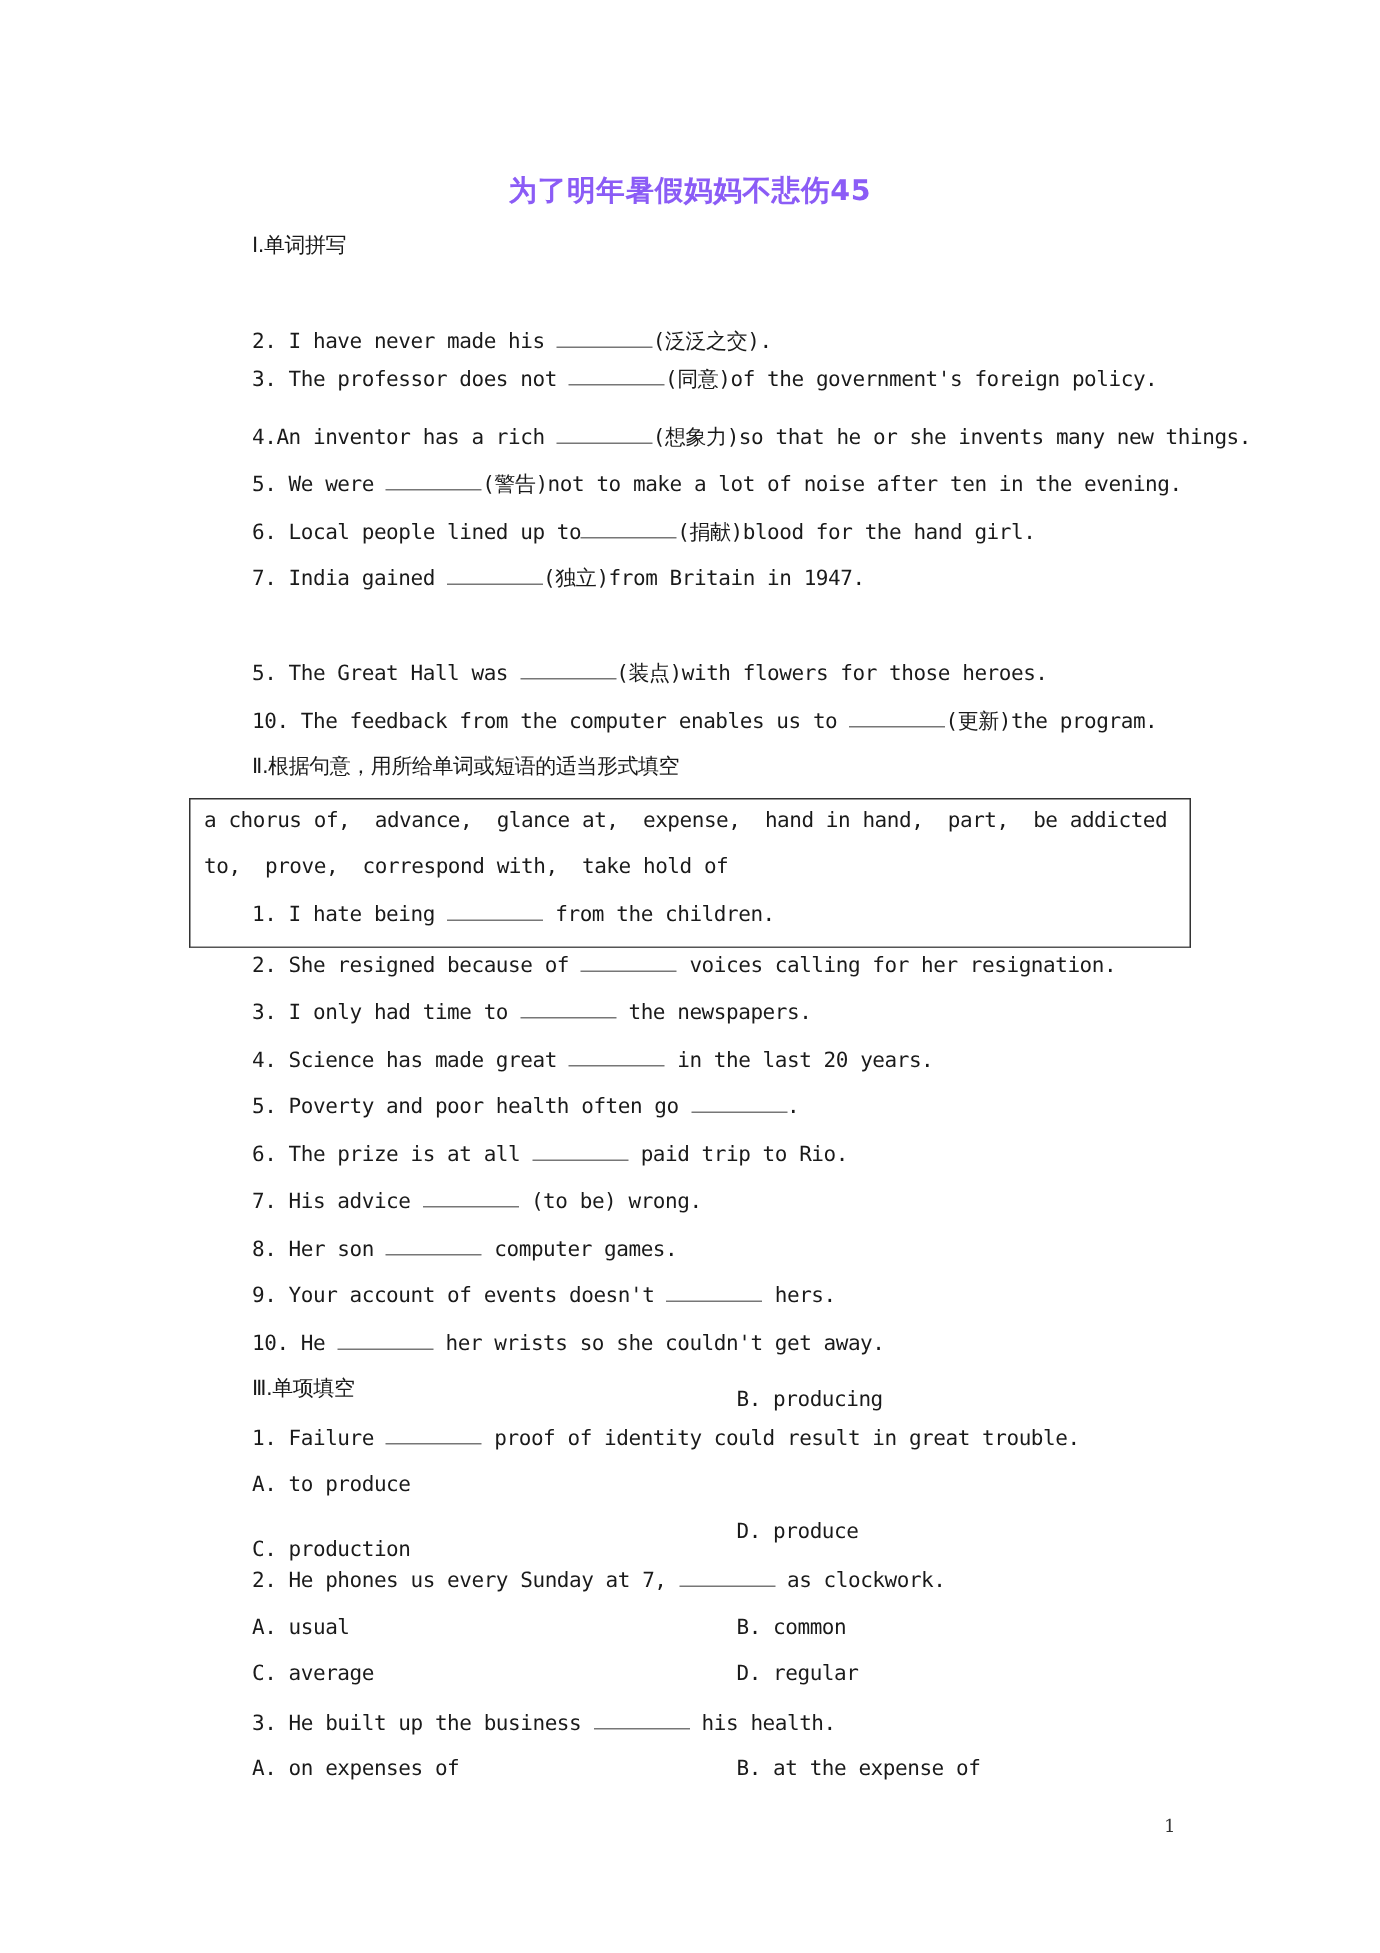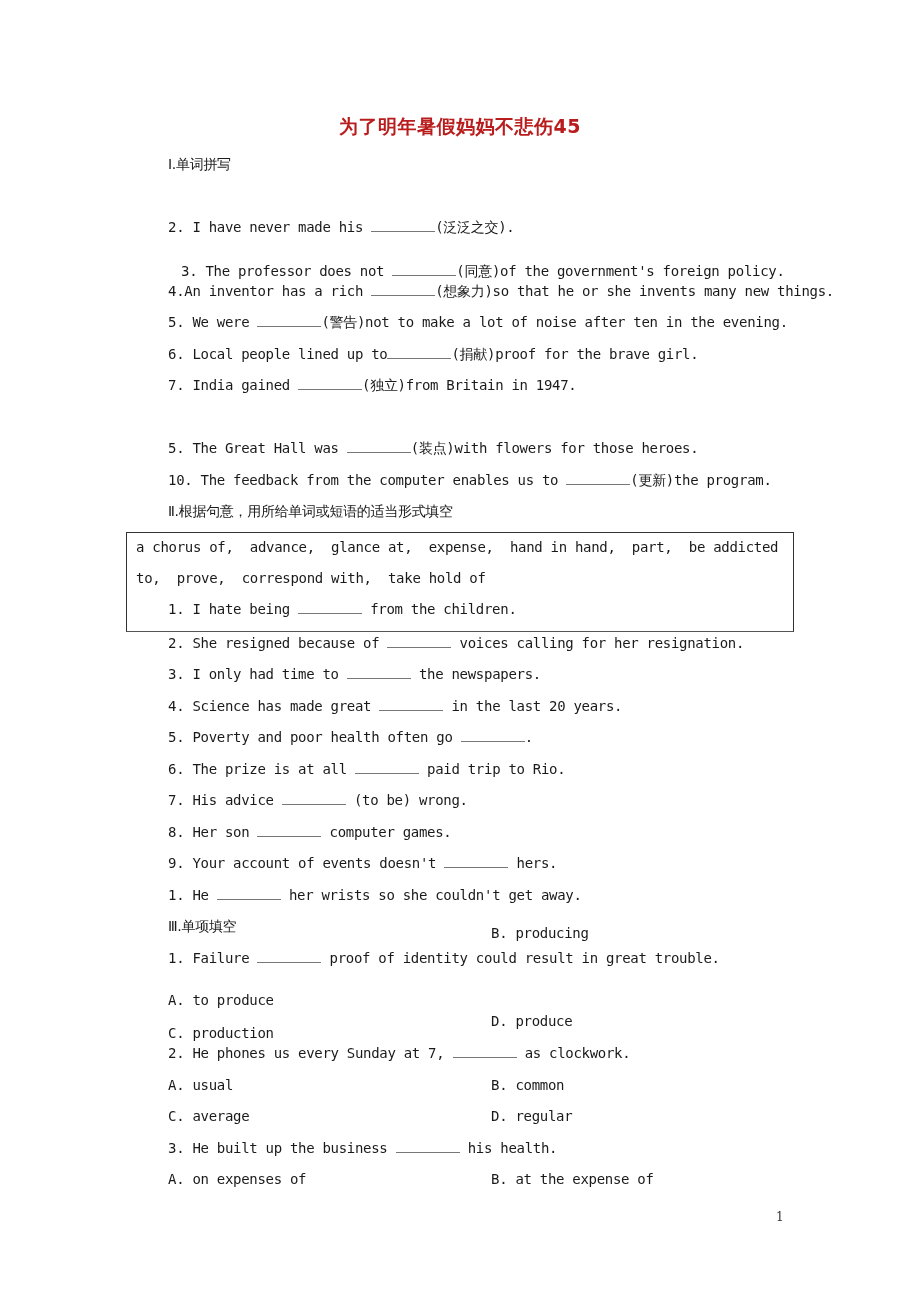--- a/index.html
+++ b/index.html
@@ -1,69 +1,69 @@
 <!DOCTYPE html>
 <html><head>
   <meta charset="utf-8">
   <style>
     html, body { margin: 0; padding: 0; background: #ffffff; }
     body { width: 920px; height: 1302px; position: relative; overflow: hidden;
            font-family: "DejaVu Sans Mono", "Liberation Mono", monospace; color: #1a1a1a; }
     .page { position: absolute; left: 0; top: 0; width: 920px; height: 1302px; }
     .title { position: absolute; top: 114px; left: 0; width: 920px; text-align: center;
-             font-family: "DejaVu Sans", sans-serif; font-weight: bold; font-size: 19px; color: #b91c1c; letter-spacing: 0.5px; }
+             font-family: "DejaVu Sans", sans-serif; font-weight: bold; font-size: 19px; color: #8b5cf6; letter-spacing: 0.5px; }
     .line { position: absolute; left: 168px; font-size: 14px; line-height: 18px; white-space: pre; letter-spacing: -0.3px; }
     .heading { font-family: "DejaVu Sans", sans-serif; font-size: 14px; }
     .blank { display: inline-block; width: 64px; border-bottom: 1px solid #777; height: 13px; vertical-align: baseline; }
     .box { position: absolute; left: 126px; top: 532px; width: 666px; height: 98px;
            border: 1px solid #333; border-bottom-color: #555; }
     .box .bline { position: absolute; left: 9px; font-size: 14px; line-height: 18px; white-space: pre; letter-spacing: -0.3px; }
     .opt-b { position: absolute; left: 491px; font-size: 14px; line-height: 18px; white-space: pre; letter-spacing: -0.3px; }
     .pagenum { position: absolute; left: 776px; top: 1210px; font-family: "DejaVu Serif", serif; font-size: 12px; color: #333; }
   </style>
 </head>
 <body>
 
 <div class="page">
 
   <div class="title">为了明年暑假妈妈不悲伤45</div>
 
   <div class="line heading" style="top:155px;">Ⅰ.单词拼写</div>
 
   <div class="line" style="top:218px;"><span>2. I have never made his </span><span class="blank"></span><span>(泛泛之交).</span></div>
-  <div class="line" style="top:262px;margin-left:13px;"><span>3. The professor does not </span><span class="blank"></span><span>(同意)of the government's foreign policy.</span></div>
+  <div class="line" style="top:243px;"><span>3. The professor does not </span><span class="blank"></span><span>(同意)of the government's foreign policy.</span></div>
   <div class="line" style="top:282px;"><span>4.An inventor has a rich </span><span class="blank"></span><span>(想象力)so that he or she invents many new things.</span></div>
   <div class="line" style="top:313px;"><span>5. We were </span><span class="blank"></span><span>(警告)not to make a lot of noise after ten in the evening.</span></div>
-  <div class="line" style="top:345px;"><span>6. Local people lined up to</span><span class="blank"></span><span>(捐献)proof for the brave girl.</span></div>
+  <div class="line" style="top:345px;"><span>6. Local people lined up to</span><span class="blank"></span><span>(捐献)blood for the hand girl.</span></div>
   <div class="line" style="top:376px;"><span>7. India gained </span><span class="blank"></span><span>(独立)from Britain in 1947.</span></div>
   <div class="line" style="top:439px;"><span>5. The Great Hall was </span><span class="blank"></span><span>(装点)with flowers for those heroes.</span></div>
   <div class="line" style="top:471px;"><span>10. The feedback from the computer enables us to </span><span class="blank"></span><span>(更新)the program.</span></div>
 
   <div class="line heading" style="top:502px;">Ⅱ.根据句意，用所给单词或短语的适当形式填空</div>
 
   <div class="box">
     <div class="bline" style="top:5px;">a chorus of,  advance,  glance at,  expense,  hand in hand,  part,  be addicted</div>
     <div class="bline" style="top:36px;">to,  prove,  correspond with,  take hold of</div>
     <div class="bline" style="top:67px; left:41px;"><span>1. I hate being </span><span class="blank"></span><span> from the children.</span></div>
   </div>
 
   <div class="line" style="top:634px;"><span>2. She resigned because of </span><span class="blank"></span><span> voices calling for her resignation.</span></div>
   <div class="line" style="top:665px;"><span>3. I only had time to </span><span class="blank"></span><span> the newspapers.</span></div>
   <div class="line" style="top:697px;"><span>4. Science has made great </span><span class="blank"></span><span> in the last 20 years.</span></div>
   <div class="line" style="top:728px;"><span>5. Poverty and poor health often go </span><span class="blank"></span><span>.</span></div>
   <div class="line" style="top:760px;"><span>6. The prize is at all </span><span class="blank"></span><span> paid trip to Rio.</span></div>
   <div class="line" style="top:791px;"><span>7. His advice </span><span class="blank"></span><span> (to be) wrong.</span></div>
   <div class="line" style="top:823px;"><span>8. Her son </span><span class="blank"></span><span> computer games.</span></div>
   <div class="line" style="top:854px;"><span>9. Your account of events doesn't </span><span class="blank"></span><span> hers.</span></div>
-  <div class="line" style="top:886px;"><span>1. He </span><span class="blank"></span><span> her wrists so she couldn't get away.</span></div>
+  <div class="line" style="top:886px;"><span>10. He </span><span class="blank"></span><span> her wrists so she couldn't get away.</span></div>
 
   <div class="line heading" style="top:917px;">Ⅲ.单项填空</div>
 
   <div class="line" style="top:949px;"><span>1. Failure </span><span class="blank"></span><span> proof of identity could result in great trouble.</span></div>
-  <div class="line" style="top:981px;margin-top:10px;">A. to produce</div>
+  <div class="line" style="top:981px;">A. to produce</div>
   <div class="opt-b" style="top:924px;">B. producing</div>
   <div class="line" style="top:1012px;margin-top:12px;">C. production</div>
   <div class="opt-b" style="top:1012px;">D. produce</div>
 
   <div class="line" style="top:1044px;"><span>2. He phones us every Sunday at 7, </span><span class="blank"></span><span> as clockwork.</span></div>
   <div class="line" style="top:1076px;">A. usual</div>
   <div class="opt-b" style="top:1076px;">B. common</div>
   <div class="line" style="top:1107px;">C. average</div>
   <div class="opt-b" style="top:1107px;">D. regular</div>
 

